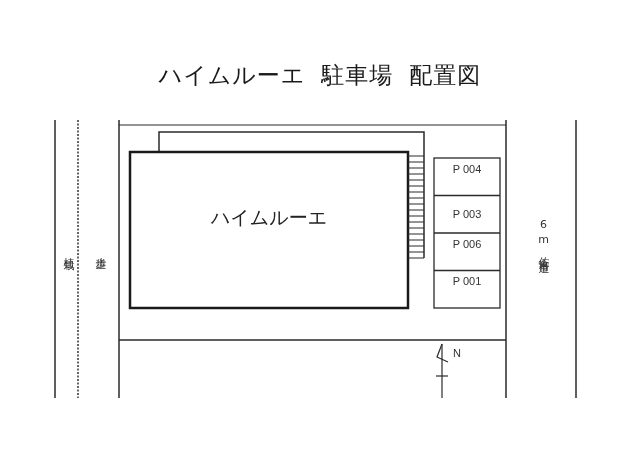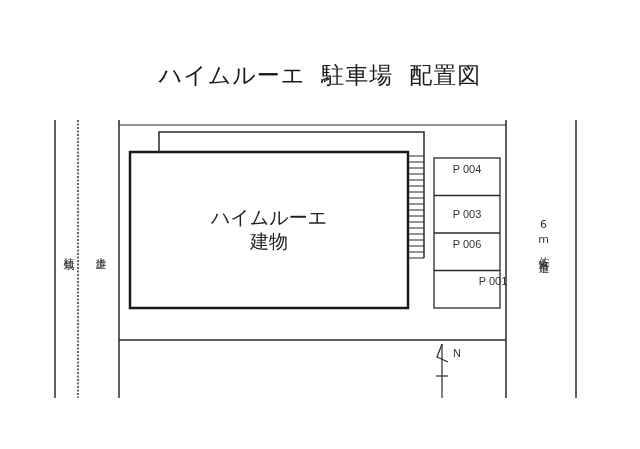--- a/index.html
+++ b/index.html
@@ -75,21 +75,20 @@
   </g>
 </svg>
 
 <div class="vtext" style="left:60px; top:248px;">植栽</div>
 <div class="vtext" style="left:92px; top:248px;">歩道</div>
 
 <div class="vtext" style="left:535px; top:218px; text-orientation:upright;">6m佐倉市道</div>
 
 <div class="bldg-label">
   <div>ハイムルーエ</div>
-  <div>建物</div>
 </div>
 
 <div class="pslot" style="top:158px;">P 004</div>
 <div class="pslot" style="top:203px;">P 003</div>
 <div class="pslot" style="top:233px;">P 006</div>
-<div class="pslot" style="top:270px;padding-left:26px;">P 001</div>
+<div class="pslot" style="top:270px;">P 001</div>
 
 <div class="north">N</div>
 
 </body></html>

